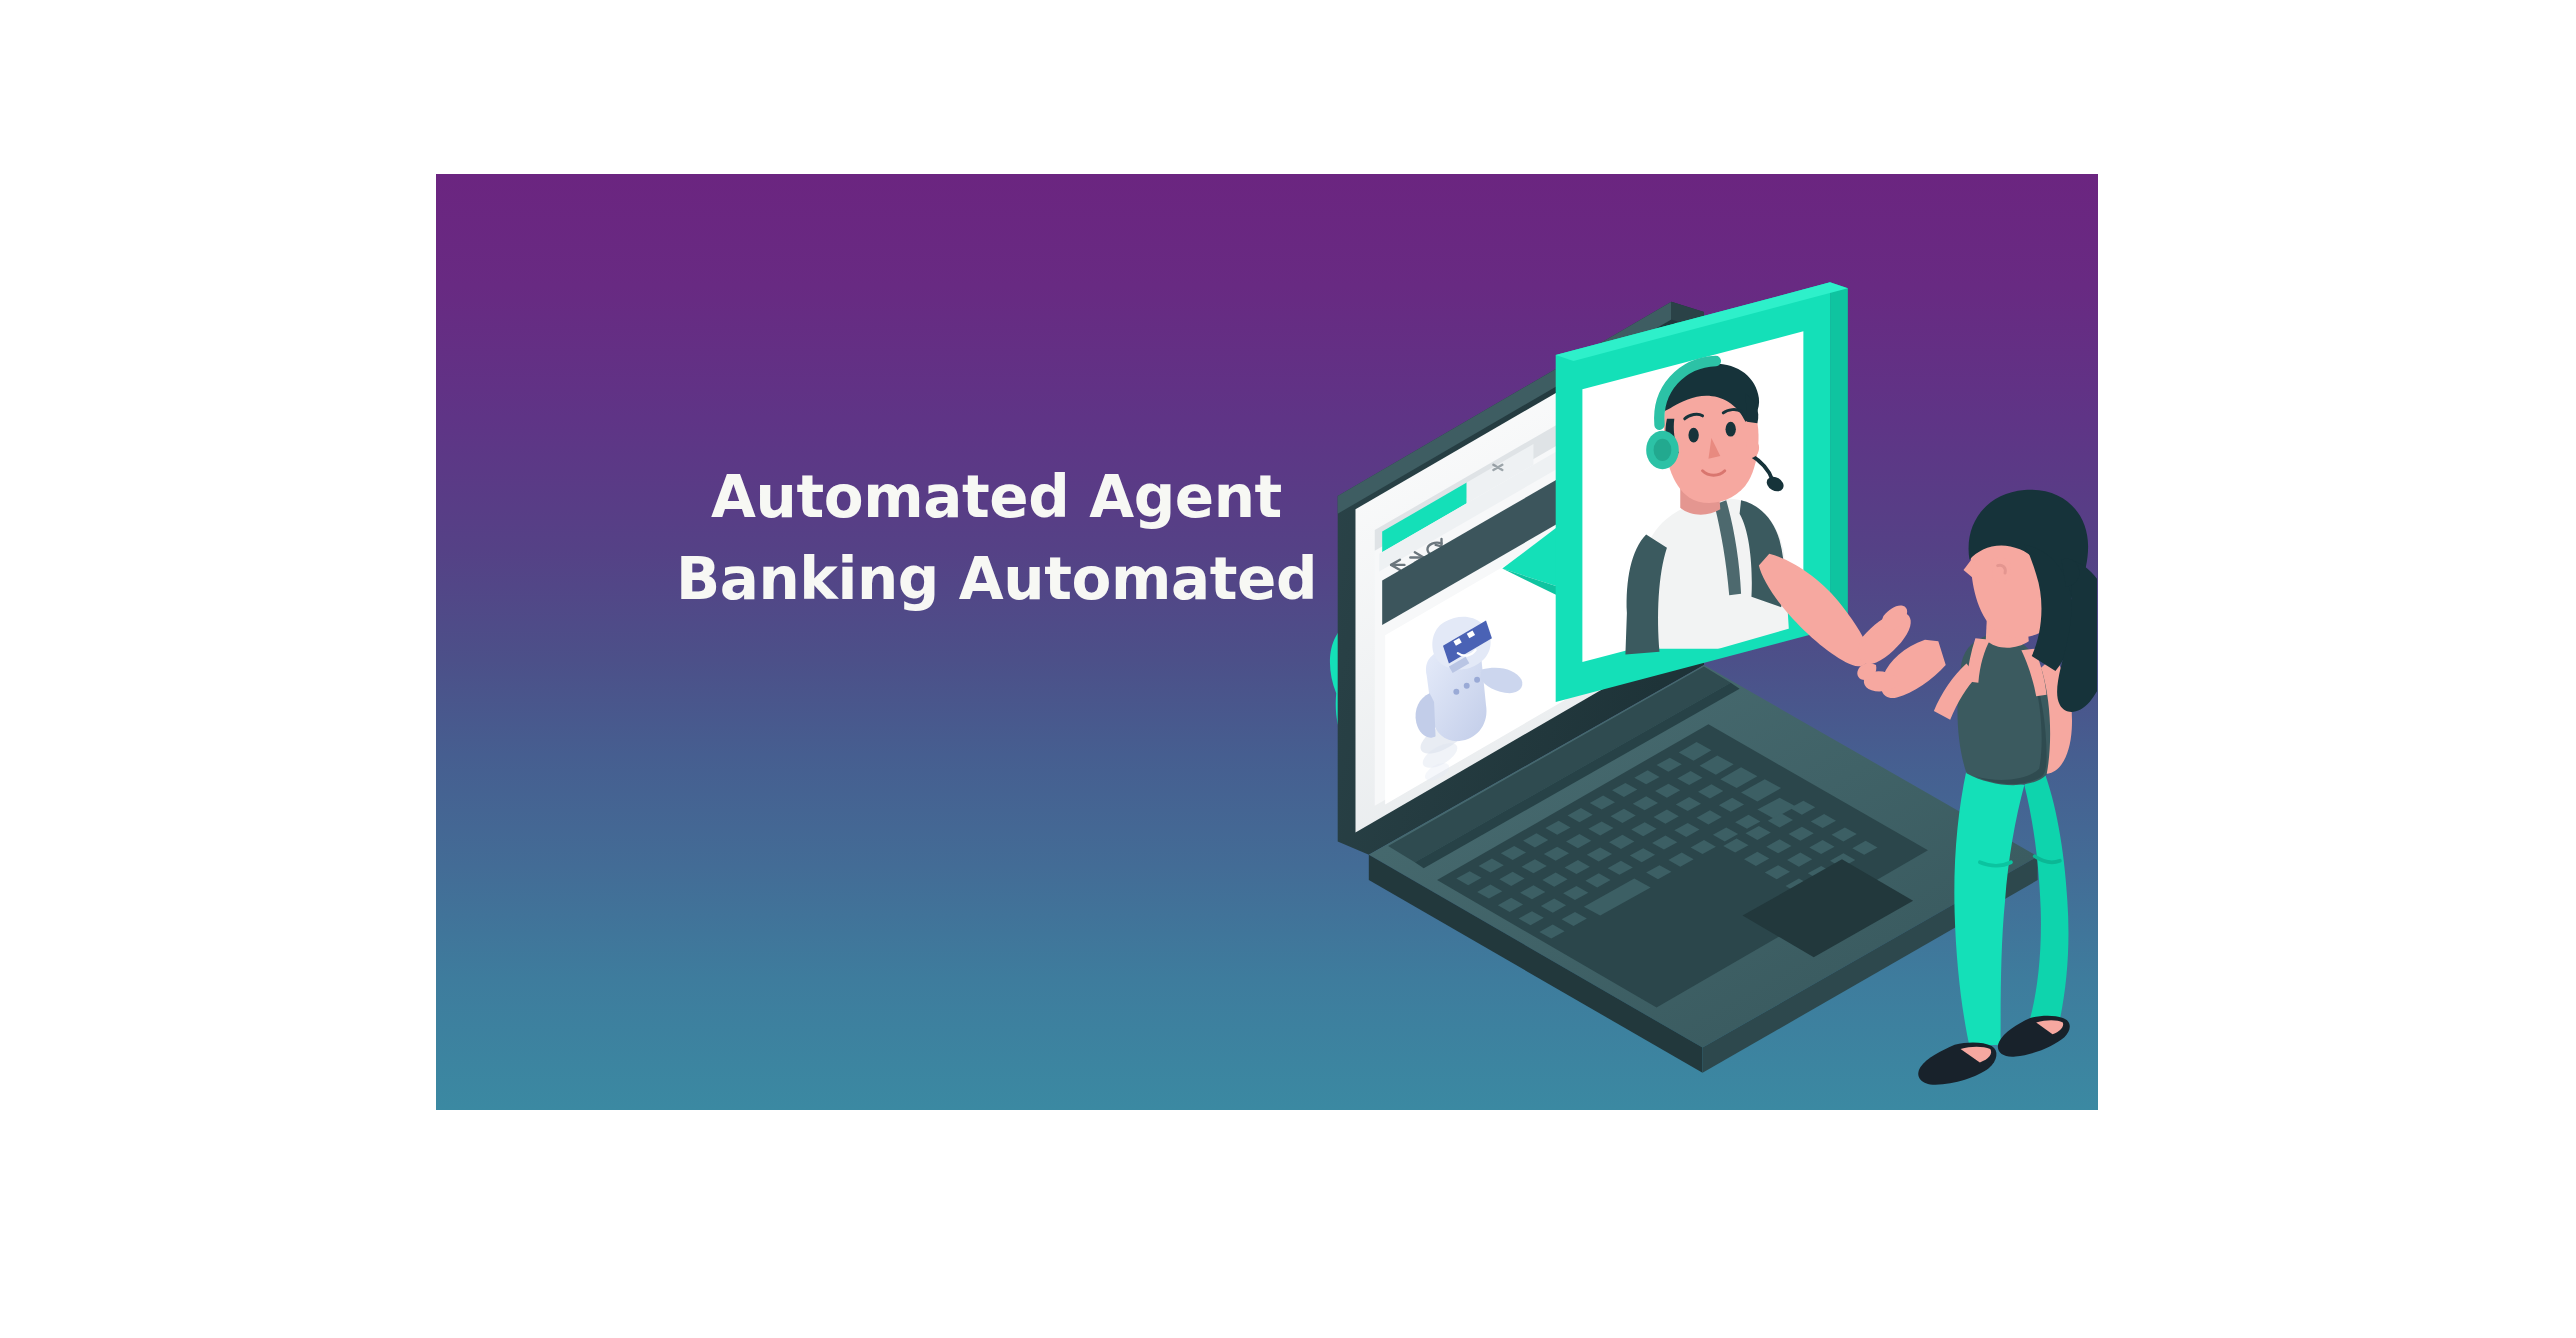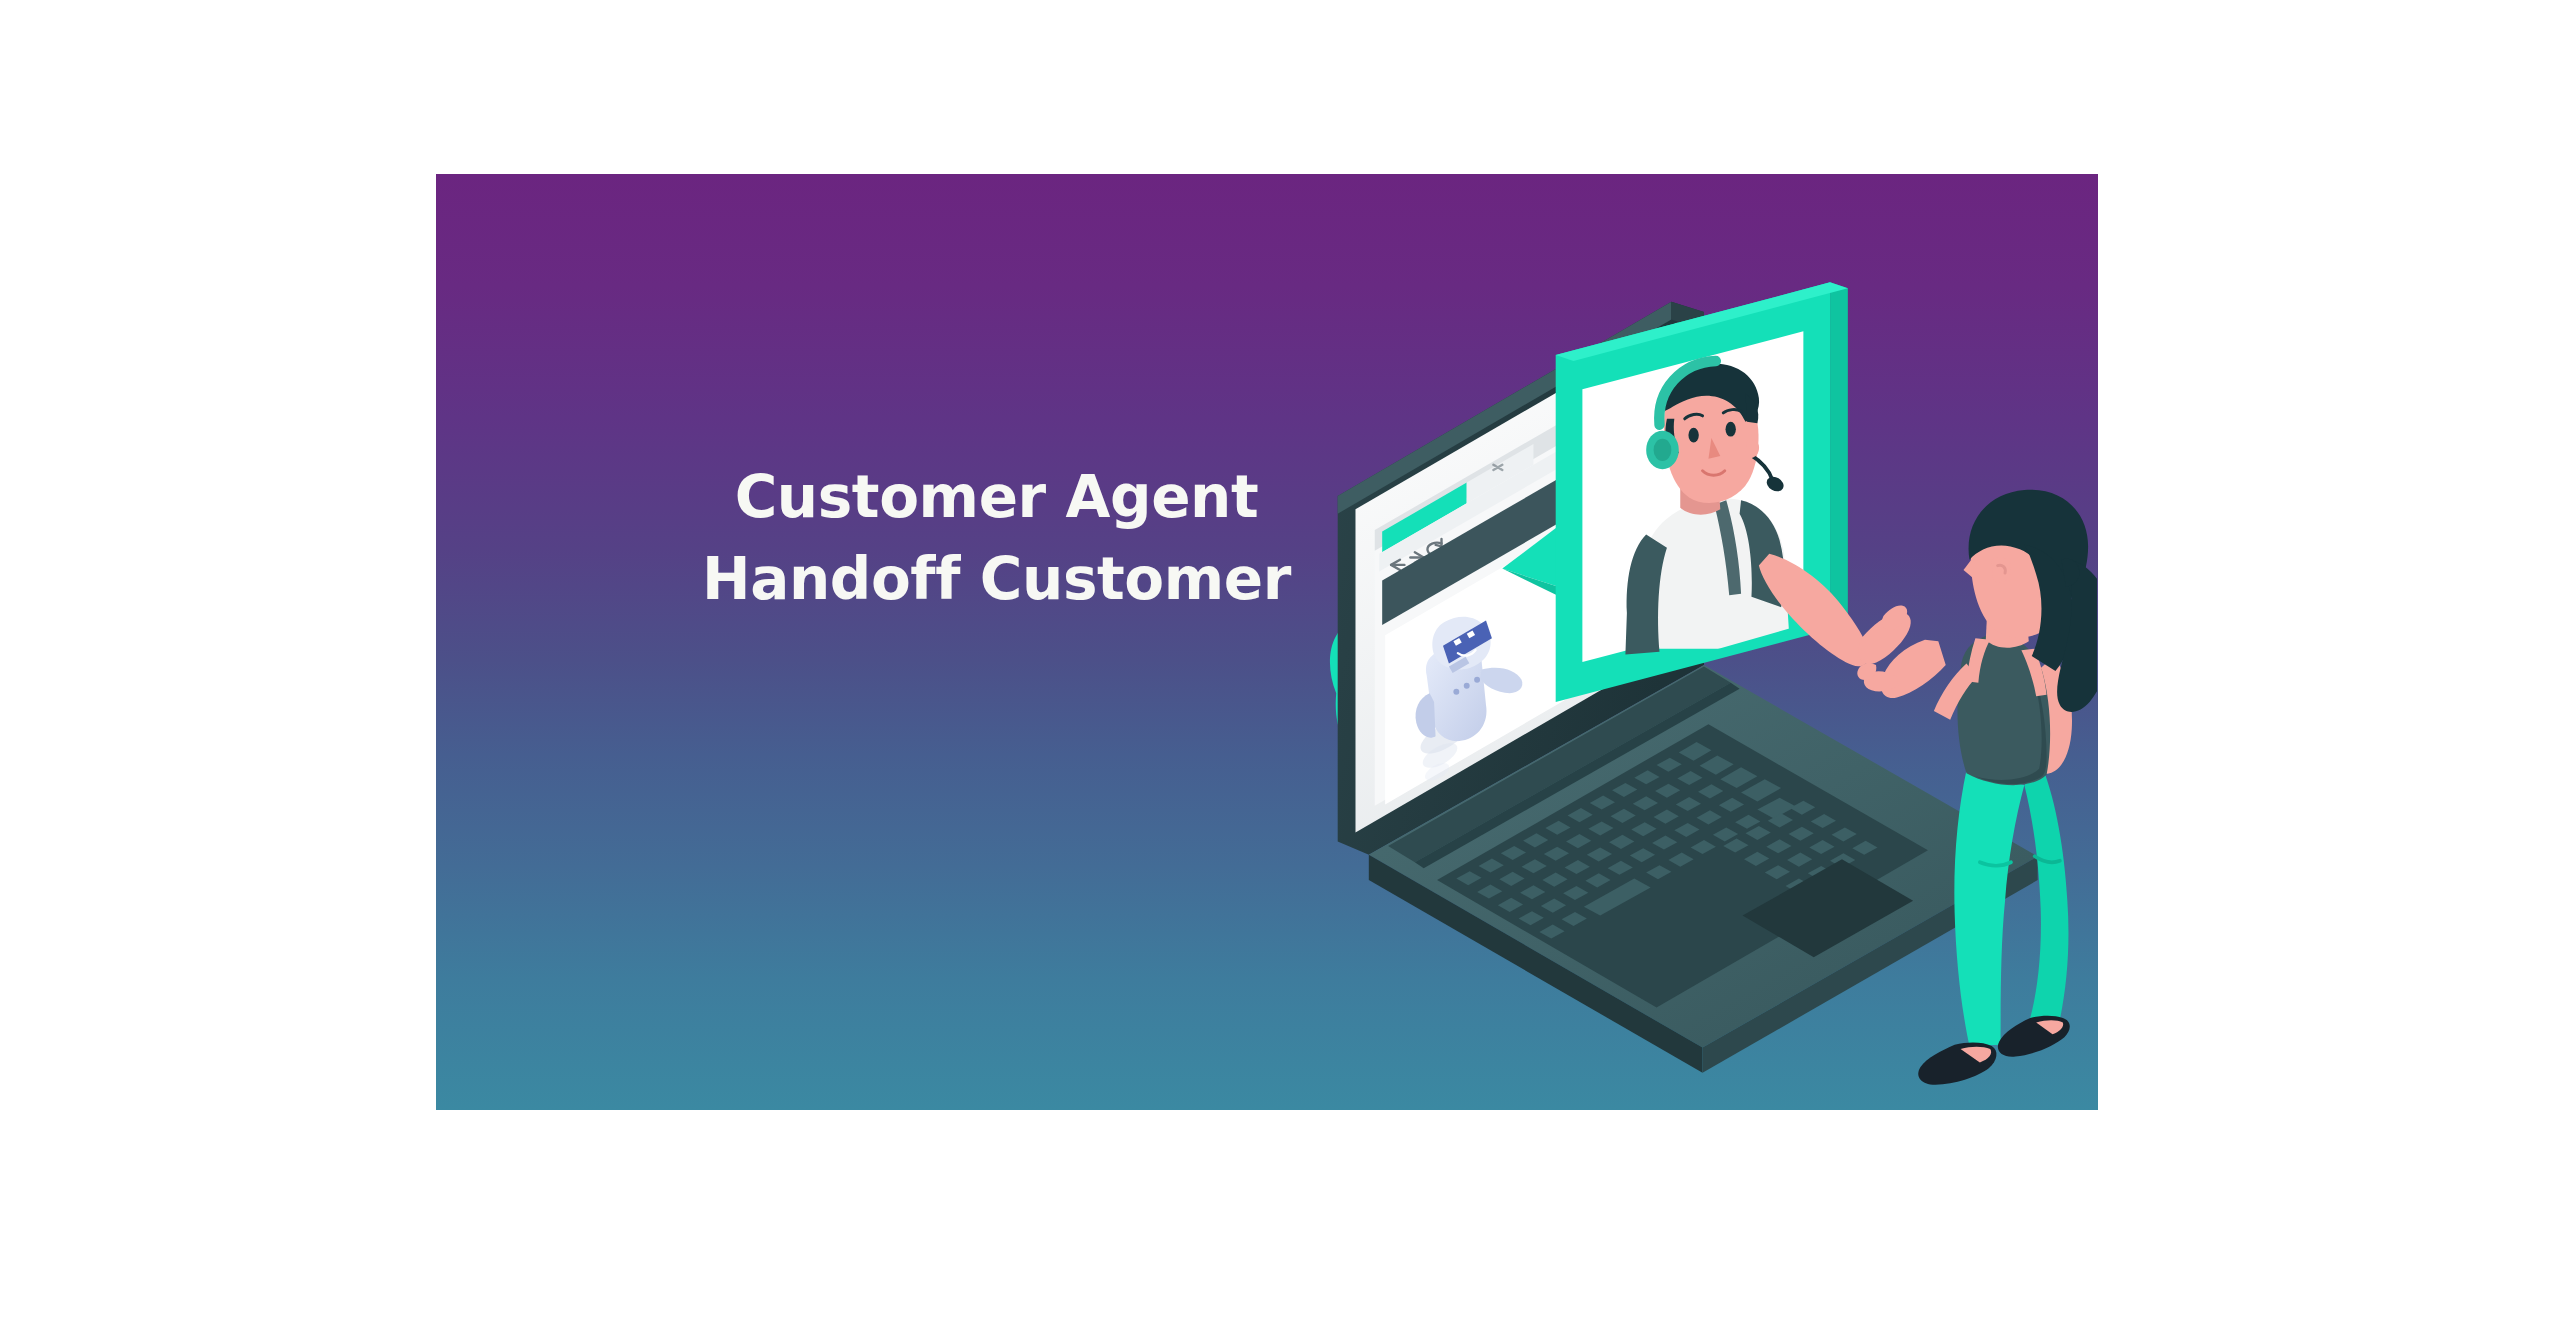--- a/index.html
+++ b/index.html
@@ -68,22 +68,22 @@
   #illustration svg { display: block; width: 100%; height: 100%; }
 </style>
 </head>
 <body>
 
 <div id="page">
 
   <div id="hero-card">
 
     <div id="headline">
-      <span class="hl-line">Customer Agent</span>
-      <span class="hl-line">Handoff Customer</span>
+      <span class="hl-line">Automated Agent</span>
+      <span class="hl-line">Banking Automated</span>
     </div>
 
     <div id="illustration">
       <svg viewBox="0 0 1060 1262" xmlns="http://www.w3.org/2000/svg">
 
         <defs>
           <linearGradient id="gradKeyboard" x1="0" y1="0" x2="1" y2="1">
             <stop offset="0%" stop-color="#4a6e73"></stop>
             <stop offset="100%" stop-color="#36565b"></stop>
           </linearGradient>

